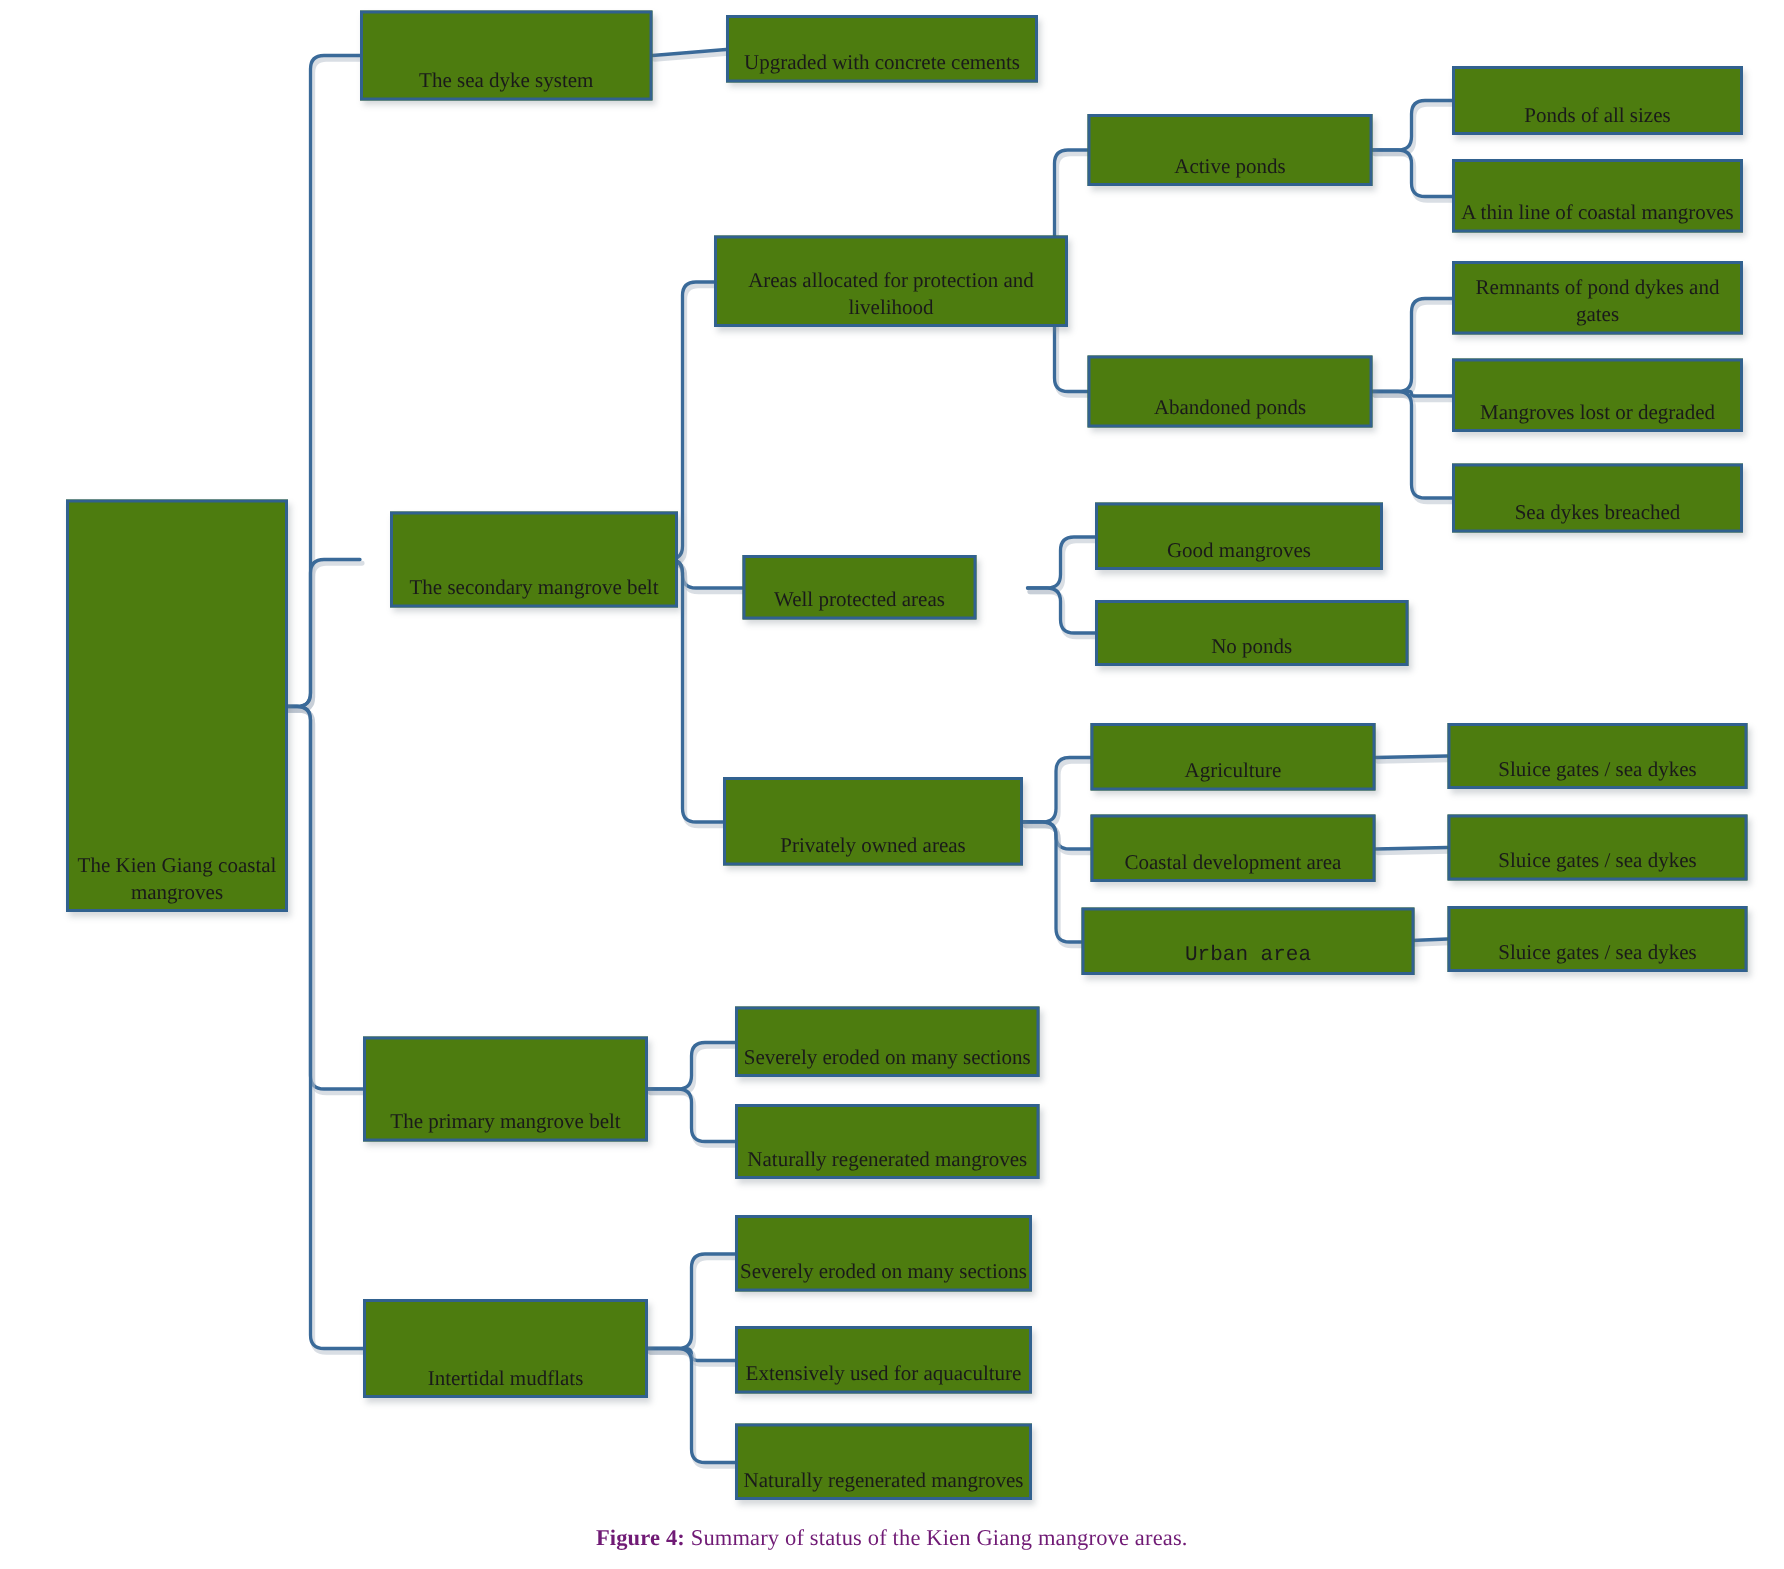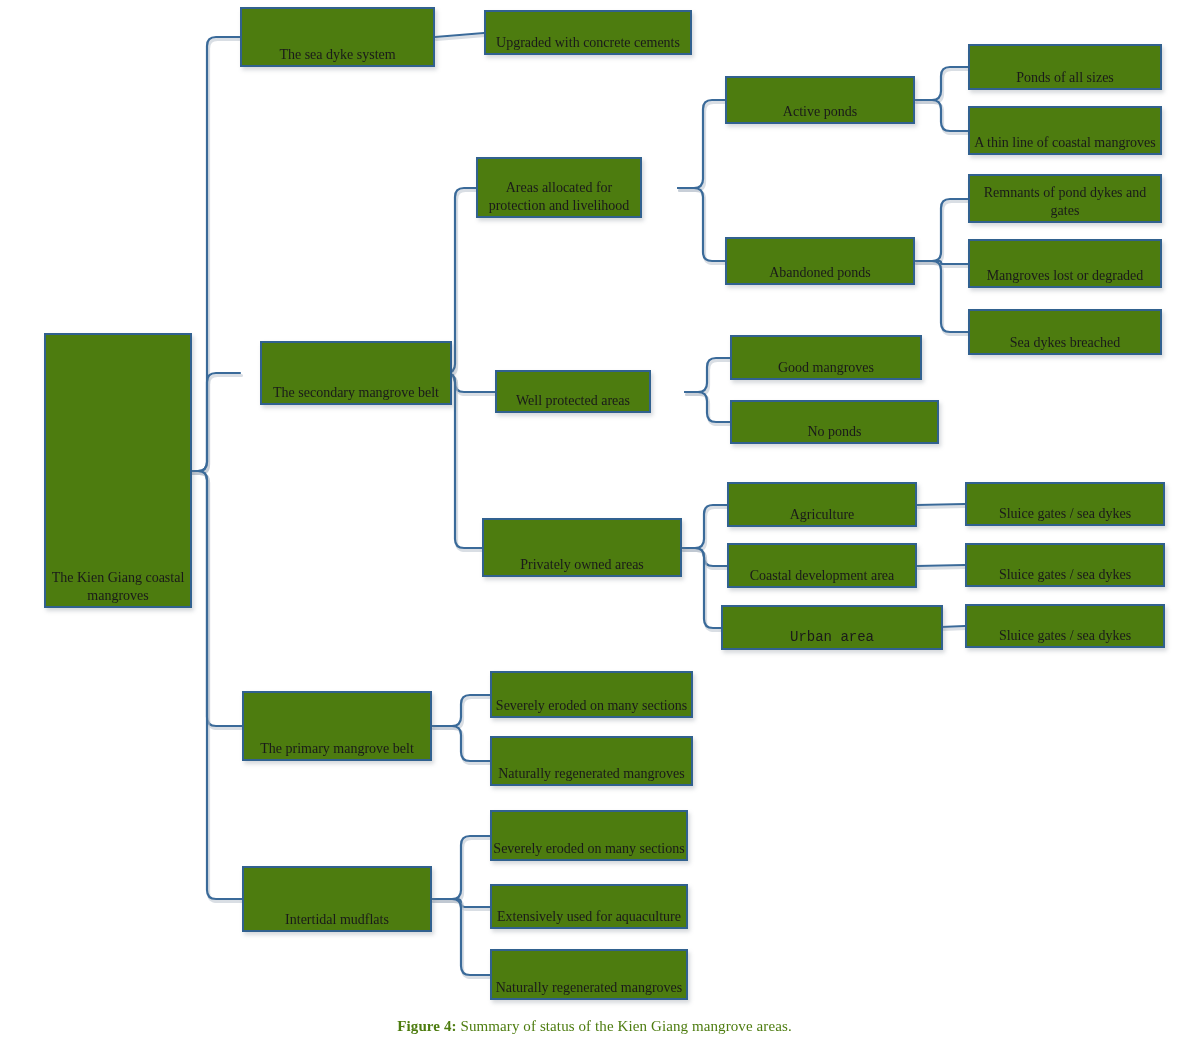--- a/index.html
+++ b/index.html
@@ -47,21 +47,21 @@
   .node-root {
     font-size: 14px;
     margin-left: 14px;
   }
   #figure-caption {
     position: absolute;
     left: 0;
     width: 1189px;
     text-align: center;
     font-size: 15px;
-    color: #4d7c0f;
+    color: #701a75;
     letter-spacing: 0.1px;
   }
   #figure-caption .cap-bold {
     font-weight: bold;
   }
 </style>
 </head>
 <body>
 
 <div id="figure-root">
@@ -131,21 +131,21 @@
       </div>
       <div class="node" style="left: 240px; top: 7px; width: 195px; height: 60px; border-color: rgb(49, 97, 143);">
         <span class="label">The sea dyke system</span>
       </div>
       <div class="node" style="left: 484px; top: 10px; width: 208px; height: 45px; border-color: rgb(49, 97, 143);">
         <span class="label">Upgraded with concrete cements</span>
       </div>
       <div class="node" style="left: 240px; top: 341px; width: 192px; height: 64px; border-color: rgb(49, 97, 143); margin-left: 20px;">
         <span class="label">The secondary mangrove belt</span>
       </div>
-      <div class="node" style="left: 476px; top: 157px; width: 166px; height: 61px; border-color: rgb(49, 97, 143);">
+      <div class="node" style="left: 476px; top: 157px; width: 236px; height: 61px; border-color: rgb(49, 97, 143);">
         <span class="label">Areas allocated for protection and livelihood</span>
       </div>
       <div class="node" style="left: 725px; top: 76px; width: 190px; height: 48px; border-color: rgb(49, 97, 143);">
         <span class="label">Active ponds</span>
       </div>
       <div class="node" style="left: 725px; top: 237px; width: 190px; height: 48px; border-color: rgb(49, 97, 143);">
         <span class="label">Abandoned ponds</span>
       </div>
       <div class="node" style="left: 968px; top: 44px; width: 194px; height: 46px; border-color: rgb(49, 97, 143);">
         <span class="label">Ponds of all sizes</span>

